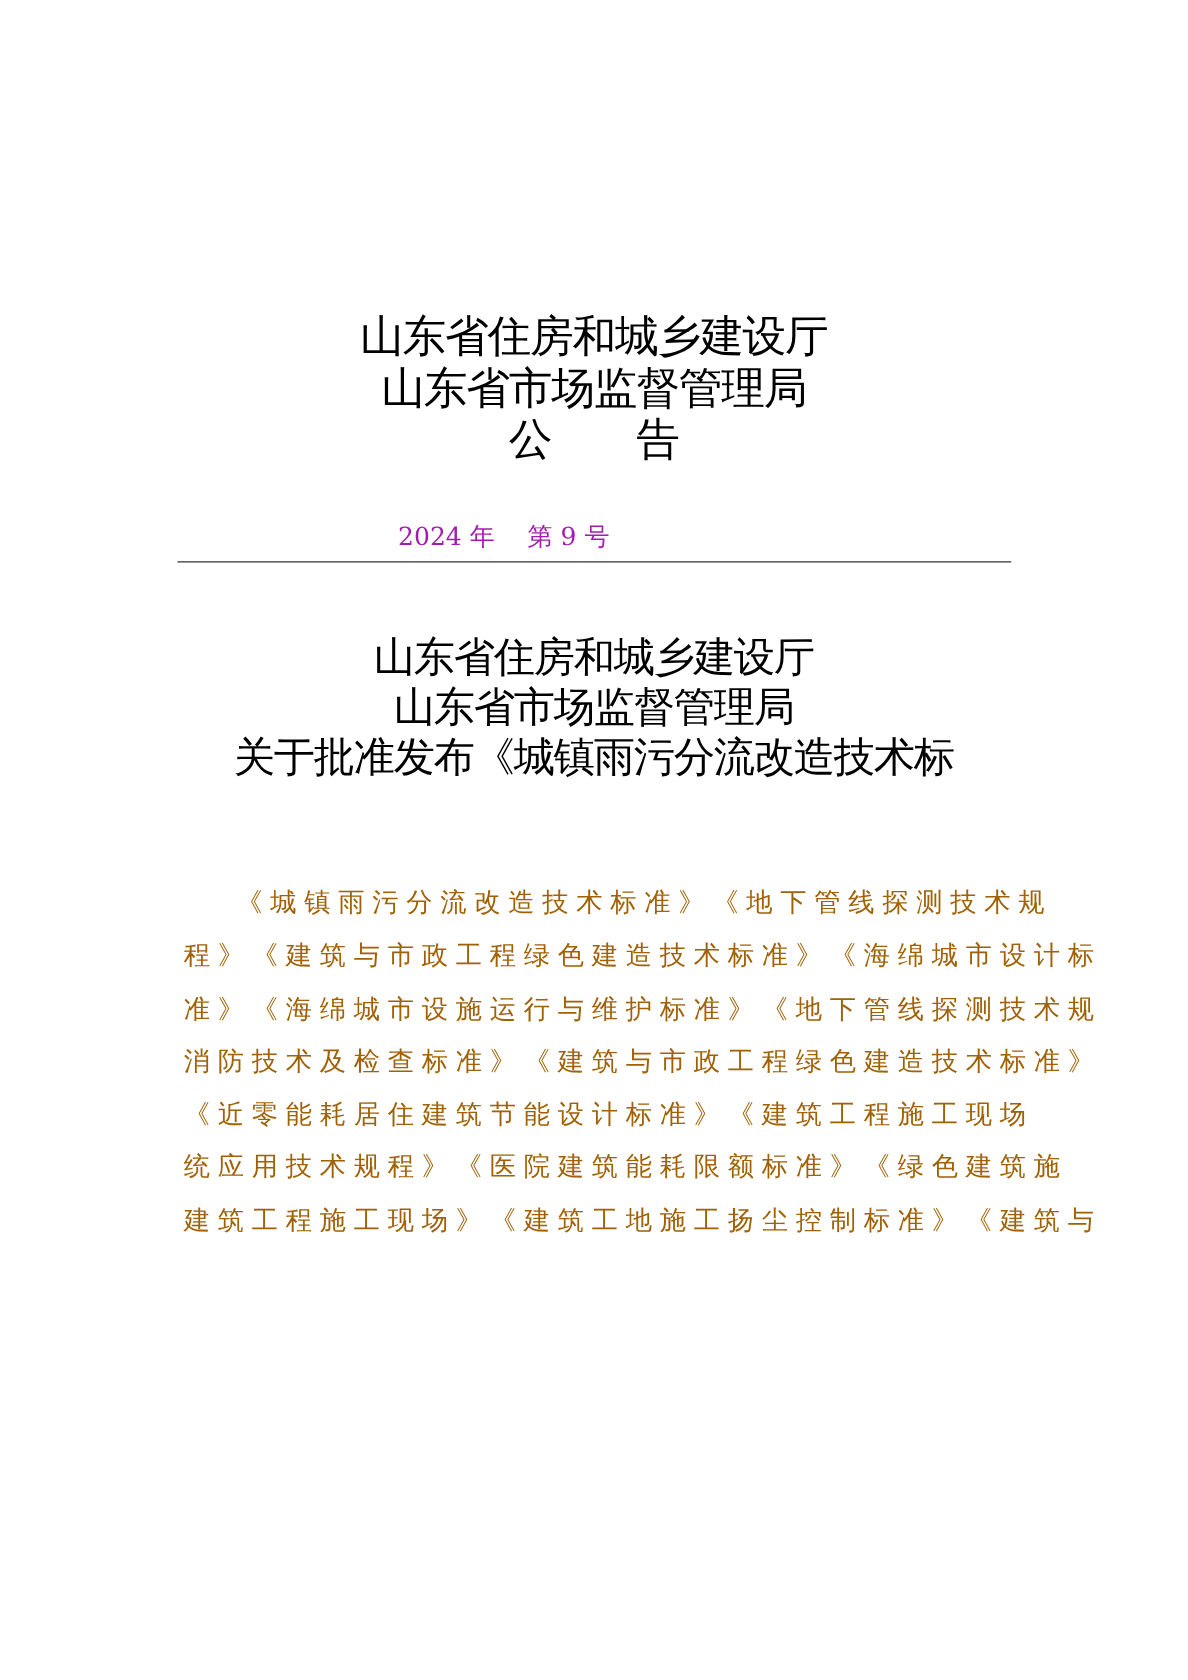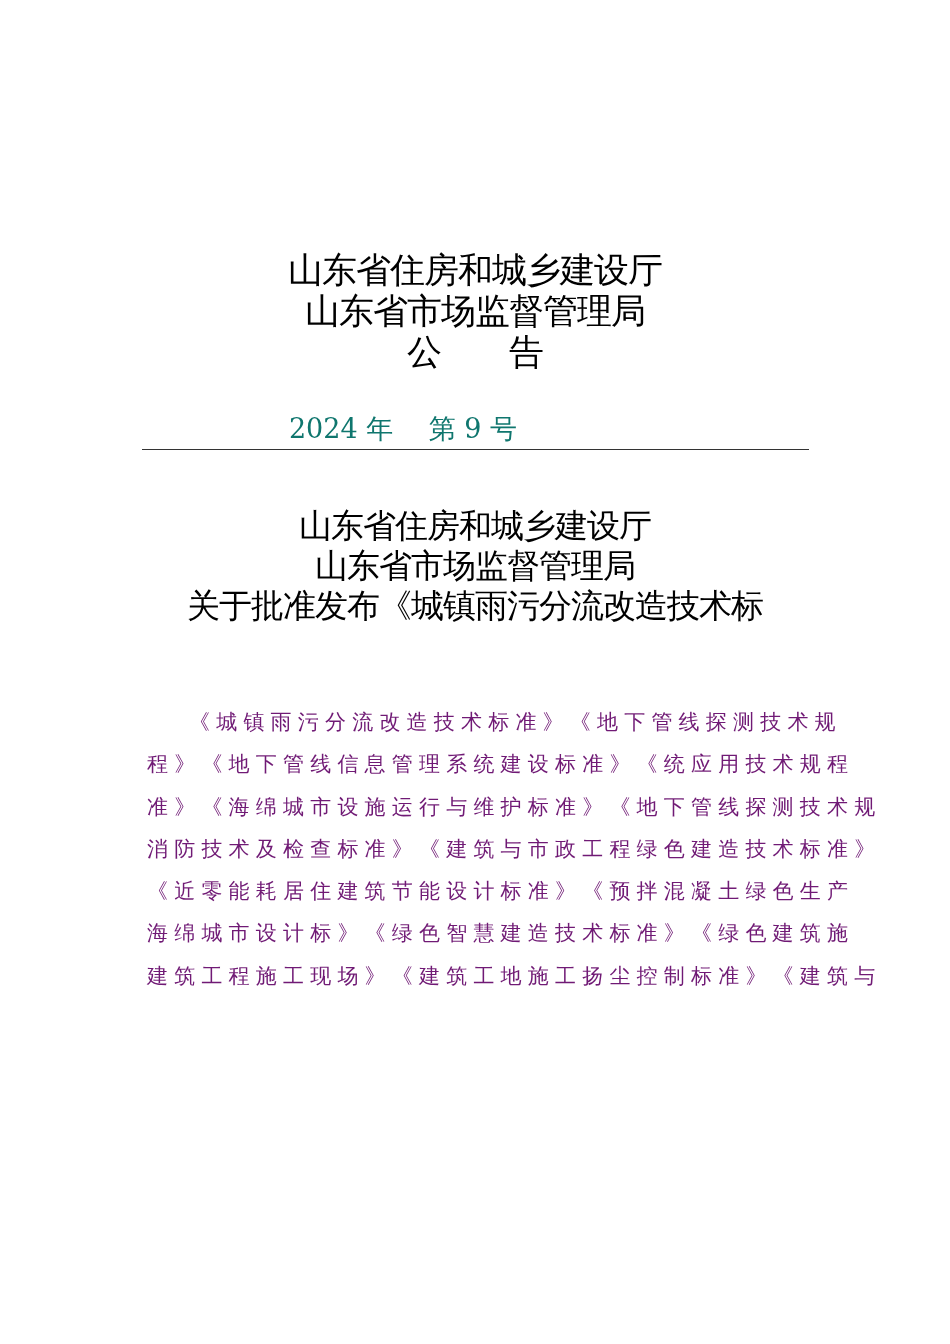--- a/index.html
+++ b/index.html
@@ -2,26 +2,26 @@
 <html><head>
 <meta charset="utf-8">
 <style>
   html, body { margin: 0; padding: 0; background: #ffffff; }
   body { width: 950px; height: 1344px; position: relative; overflow: hidden; color: #000; }
   .page { position: absolute; left: 0; top: 0; width: 950px; height: 1344px; }
   .header-block { position: absolute; left: 0; top: 250px; width: 950px; text-align: center;
     font-family: "DejaVu Sans", sans-serif; font-size: 35px; line-height: 41px; letter-spacing: -1px; }
   .header-block div { white-space: pre; }
   .issue-line { position: absolute; left: 0; top: 414px; width: 806px; text-align: center;
-    font-family: "DejaVu Serif", serif; font-size: 27px; line-height: 30px; white-space: pre; color: #0f766e; }
+    font-family: "DejaVu Serif", serif; font-size: 20px; line-height: 30px; white-space: pre; color: #a21caf; }
   .rule { position: absolute; left: 142px; top: 449px; width: 667px; height: 0; border-top: 1.5px solid #333; }
   .title-block { position: absolute; left: 0; top: 506px; width: 950px; text-align: center;
     font-family: "DejaVu Sans", sans-serif; font-size: 33px; line-height: 40px; letter-spacing: -1px; }
   .body-text { position: absolute; left: 147px; top: 701px; width: 680px;
-    font-family: "DejaVu Serif", serif; font-size: 21px; line-height: 42.3px; letter-spacing: 6.2px; color: #701a75; }
+    font-family: "DejaVu Serif", serif; font-size: 21px; line-height: 42.3px; letter-spacing: 6.2px; color: #a16207; }
   .body-text div { white-space: nowrap; }
   .body-text .indent { padding-left: 42px; }
 </style>
 </head>
 <body>
 
 <div class="page">
 
   <div class="header-block">
     <div>山东省住房和城乡建设厅</div>
@@ -34,21 +34,21 @@
   <div class="rule"></div>
 
   <div class="title-block">
     <div>山东省住房和城乡建设厅</div>
     <div>山东省市场监督管理局</div>
     <div>关于批准发布《城镇雨污分流改造技术标</div>
   </div>
 
   <div class="body-text">
     <div class="indent">《城镇雨污分流改造技术标准》《地下管线探测技术规</div>
-    <div>程》《地下管线信息管理系统建设标准》《统应用技术规程</div>
+    <div>程》《建筑与市政工程绿色建造技术标准》《海绵城市设计标</div>
     <div>准》《海绵城市设施运行与维护标准》《地下管线探测技术规</div>
     <div>消防技术及检查标准》《建筑与市政工程绿色建造技术标准》</div>
-    <div>《近零能耗居住建筑节能设计标准》《预拌混凝土绿色生产</div>
-    <div>海绵城市设计标》《绿色智慧建造技术标准》《绿色建筑施</div>
+    <div>《近零能耗居住建筑节能设计标准》《建筑工程施工现场</div>
+    <div>统应用技术规程》《医院建筑能耗限额标准》《绿色建筑施</div>
     <div>建筑工程施工现场》《建筑工地施工扬尘控制标准》《建筑与</div>
   </div>
 
 </div>
 
 </body></html>

